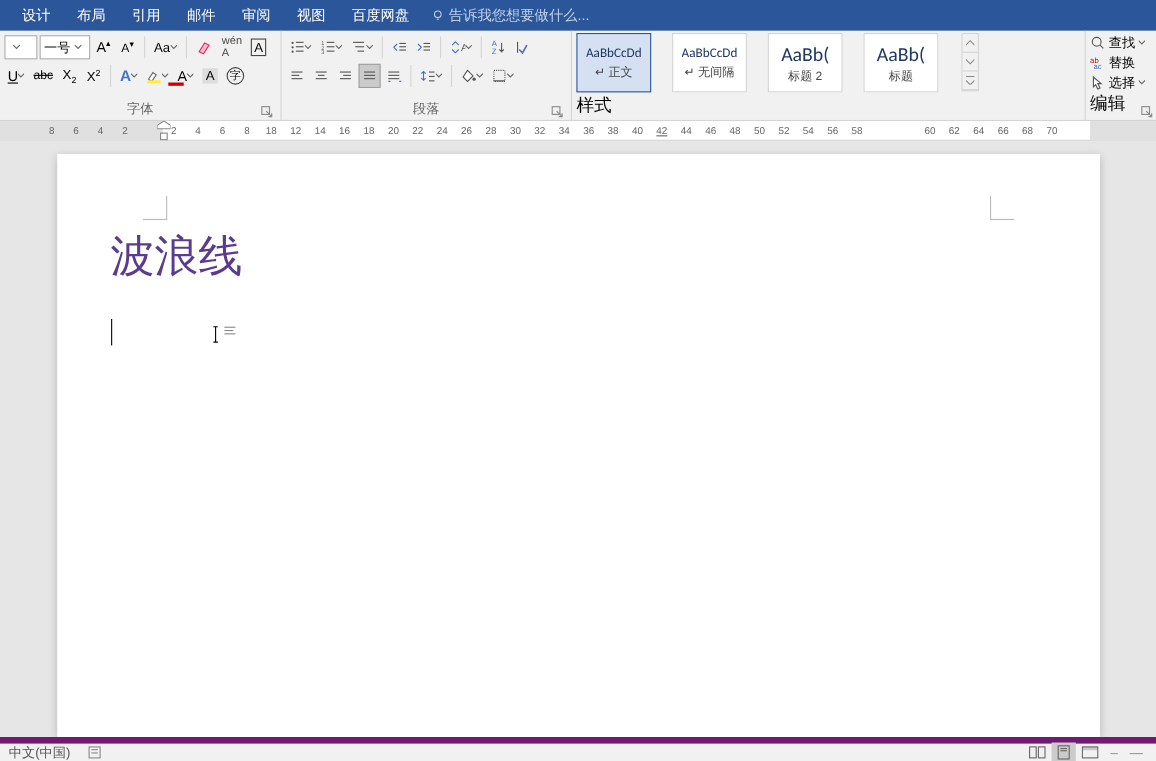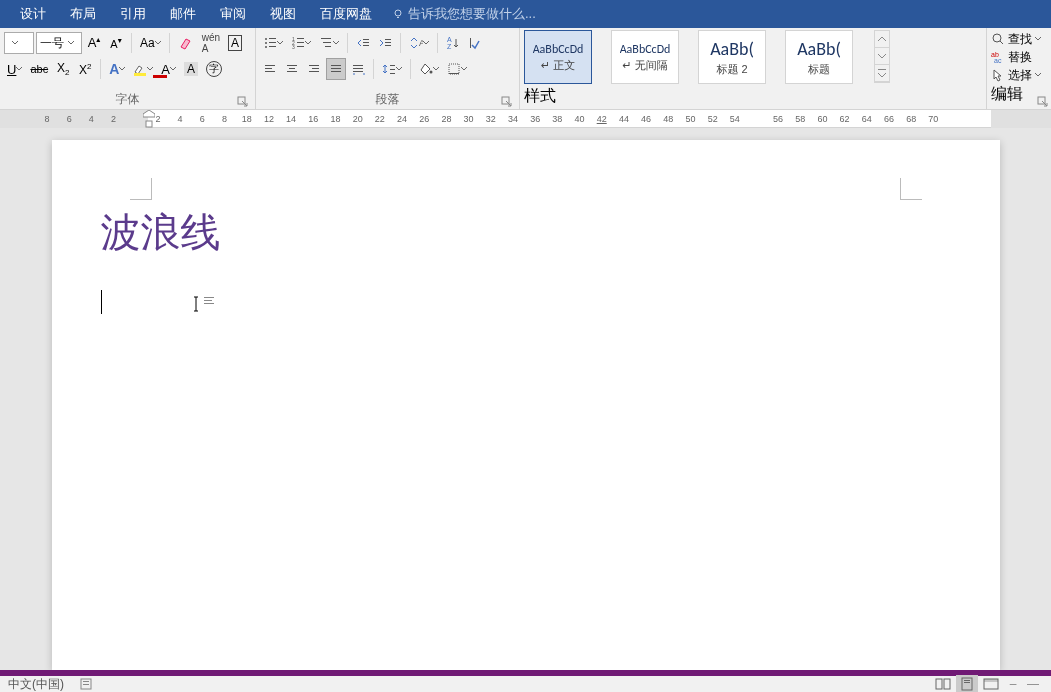--- a/index.html
+++ b/index.html
@@ -432,23 +432,23 @@
       <span style="width: 10px; text-align: center;">36</span>
       <span style="width: 10px; text-align: center;">38</span>
       <span style="width: 10px; text-align: center;">40</span>
       <span style="width: 10px; text-align: center; text-decoration: underline;">42</span>
       <span style="width: 10px; text-align: center;">44</span>
       <span style="width: 10px; text-align: center;">46</span>
       <span style="width: 10px; text-align: center;">48</span>
       <span style="width: 10px; text-align: center;">50</span>
       <span style="width: 10px; text-align: center;">52</span>
       <span style="width: 10px; text-align: center;">54</span>
-      <span style="width: 10px; text-align: center; margin-left: 21px;">56</span>
+      <span style="width: 10px; text-align: center;">56</span>
       <span style="width: 10px; text-align: center;">58</span>
-      <span style="width: 10px; text-align: center;">60</span>
+      <span style="width: 10px; text-align: center; margin-left: 44px;">60</span>
       <span style="width: 10px; text-align: center;">62</span>
       <span style="width: 10px; text-align: center;">64</span>
       <span style="width: 10px; text-align: center;">66</span>
       <span style="width: 10px; text-align: center;">68</span>
       <span style="width: 10px; text-align: center;">70</span>
     </div>
   <svg class="ind" width="12" height="18">
       <path d="M0 4l6-4 6 4v3H0z" fill="#fff" stroke="#888"></path>
       <rect x="3" y="11" width="6" height="6" fill="#fff" stroke="#888"></rect>
     </svg>

